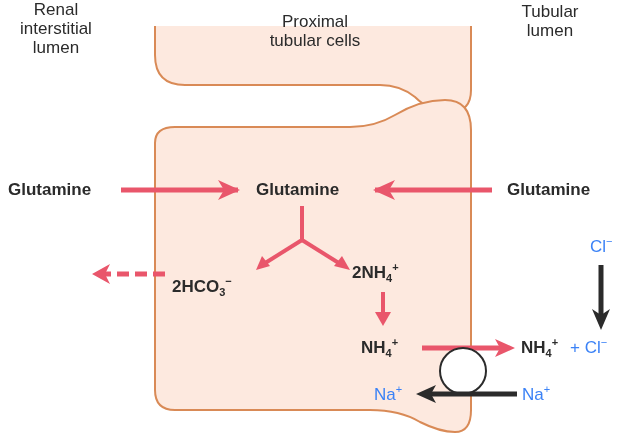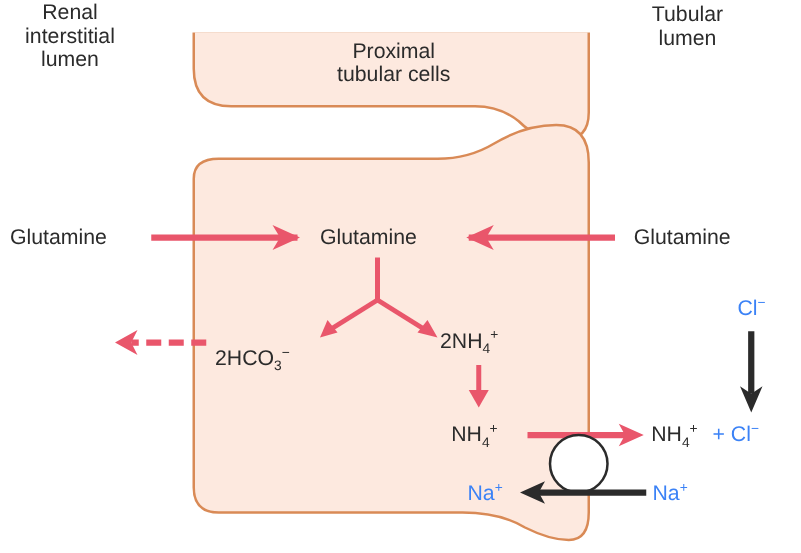--- a/index.html
+++ b/index.html
@@ -1,19 +1,19 @@
 <!DOCTYPE html>
 <html><head>
 <meta charset="utf-8">
 <style>
   html,body{margin:0;padding:0;background:#fff;}
   body{width:641px;height:442px;position:relative;overflow:hidden;font-family:"Liberation Sans",sans-serif;}
   svg{position:absolute;left:0;top:0;}
   .lbl{position:absolute;color:#2b2b2b;font-size:17px;line-height:19px;text-align:center;white-space:pre-line;}
-  .b{font-weight:normal;font-size:17px;color:#2b2b2b;position:absolute;white-space:nowrap;}
+  .b{font-weight:bold;font-size:17px;color:#2b2b2b;position:absolute;white-space:nowrap;}
   .n{font-size:17px;color:#3b82f6;position:absolute;white-space:nowrap;}
   sub,sup{font-size:11px;line-height:0;}
 </style>
 </head>
 <body>
 
 <svg width="641" height="442">
   <defs>
     <marker id="ar" markerWidth="10" markerHeight="10" refX="9" refY="5" orient="auto" markerUnits="userSpaceOnUse">
       <path d="M0,0 L10,5 L0,10 L3,5 Z" fill="#e9566b"></path>
@@ -66,21 +66,21 @@
 
   <g>
       <line x1="601" y1="265" x2="601" y2="315" stroke="#2b2b2b" stroke-width="5"></line>
       <path d="M592,309 L601,330 L610,309 L601,315Z" fill="#2b2b2b"></path>
     </g>
 </svg>
 
 <div class="lbl" style="left:8px;top:0;width:96px;">Renal
 interstitial
 lumen</div>
-<div class="lbl" style="left:245px;top:12px;width:140px;margin-top:19px;">Proximal
+<div class="lbl" style="left:245px;top:12px;width:140px;">Proximal
 tubular cells</div>
 <div class="lbl" style="left:500px;top:2px;width:100px;">Tubular
 lumen</div>
 
 <span class="b" style="left:8px;top:180px;">Glutamine</span>
 <span class="b" style="left:256px;top:180px;">Glutamine</span>
 <span class="b" style="left:507px;top:180px;">Glutamine</span>
 
 <span class="b" style="left:172px;top:277px;"><span>2HCO</span><sub>3</sub><sup>−</sup></span>
 <span class="b" style="left:352px;top:263px;text-align:right;"><span>2NH</span><sub>4</sub><sup>+</sup></span>

